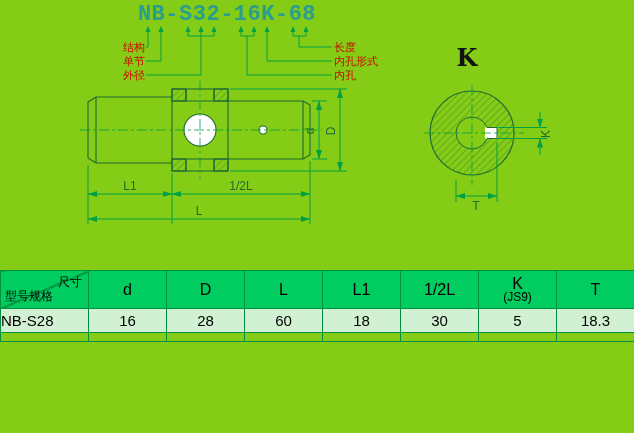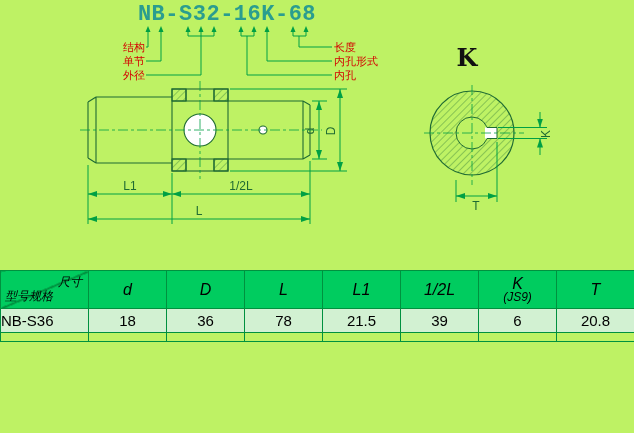--- a/index.html
+++ b/index.html
@@ -1,25 +1,25 @@
 <!DOCTYPE html>
 <html><head>
 <meta charset="utf-8">
 <style>
   html,body{margin:0;padding:0;background:#ffffff;}
-  .page{width:634px;height:433px;overflow:hidden;background:#bef264;font-family:"Liberation Sans",sans-serif;}
+  .page{width:634px;height:433px;overflow:hidden;background:#84cc16;font-family:"Liberation Sans",sans-serif;}
   svg text{user-select:none;}
   .partnum{font-family:"Liberation Mono",monospace;font-size:22px;font-weight:bold;letter-spacing:.5px;fill:#2a9d8f;}
   .redlbl{font-size:11px;fill:#d40000;}
   .dimlbl{font-size:12px;fill:#1f6b33;}
   .bigk{font-family:"DejaVu Serif",serif;font-size:24px;font-weight:bold;fill:#111111;}
 
   table.spec{border-collapse:collapse;width:634px;table-layout:fixed;font-family:"Liberation Sans",sans-serif;color:#000;}
   table.spec td, table.spec th{border:1px solid #00913f;padding:0;overflow:hidden;white-space:nowrap;}
-  table.spec thead tr{height:38px;font-style:italic;}
+  table.spec thead tr{height:38px;}
   table.spec tbody tr{height:24px;}
   table.spec tbody tr.empty{height:9px;}
   thead th{background:#00cc5f;font-weight:normal;font-size:16px;text-align:center;}
   th.corner{position:relative;background:
     linear-gradient(to bottom right, rgba(0,0,0,0) calc(50% - 1px), #00913f calc(50% - 1px), #00913f calc(50% + 1px), rgba(0,0,0,0) calc(50% + 1px)) #00cc5f;}
   th.corner .t{position:absolute;top:3px;right:6px;font-size:12px;}
   th.corner .b{position:absolute;bottom:3px;left:4px;font-size:12px;}
   th .kmain{display:block;line-height:16px;font-size:16px;}
   th .ksub{display:block;line-height:11px;font-size:12px;}
   td.model{text-align:left;padding-left:8px;font-size:15px;}
@@ -158,28 +158,28 @@
         <th>1/2L</th>
         <th>
           <span class="kmain">K</span>
           <span class="ksub">(JS9)</span>
         </th>
         <th>T</th>
       </tr>
     </thead>
     <tbody>
       <tr class="pale">
-        <td class="model">NB-S36</td>
+        <td class="model">NB-S28</td>
+        <td class="val">16</td>
+        <td class="val">28</td>
+        <td class="val">60</td>
         <td class="val">18</td>
-        <td class="val">36</td>
-        <td class="val">78</td>
-        <td class="val">21.5</td>
-        <td class="val">39</td>
-        <td class="val">6</td>
-        <td class="val">20.8</td>
+        <td class="val">30</td>
+        <td class="val">5</td>
+        <td class="val">18.3</td>
       </tr>
       <tr class="empty">
         <td></td>
           <td></td>
           <td></td>
         <td></td>
           <td></td>
           <td></td>
         <td></td>
           <td></td>

